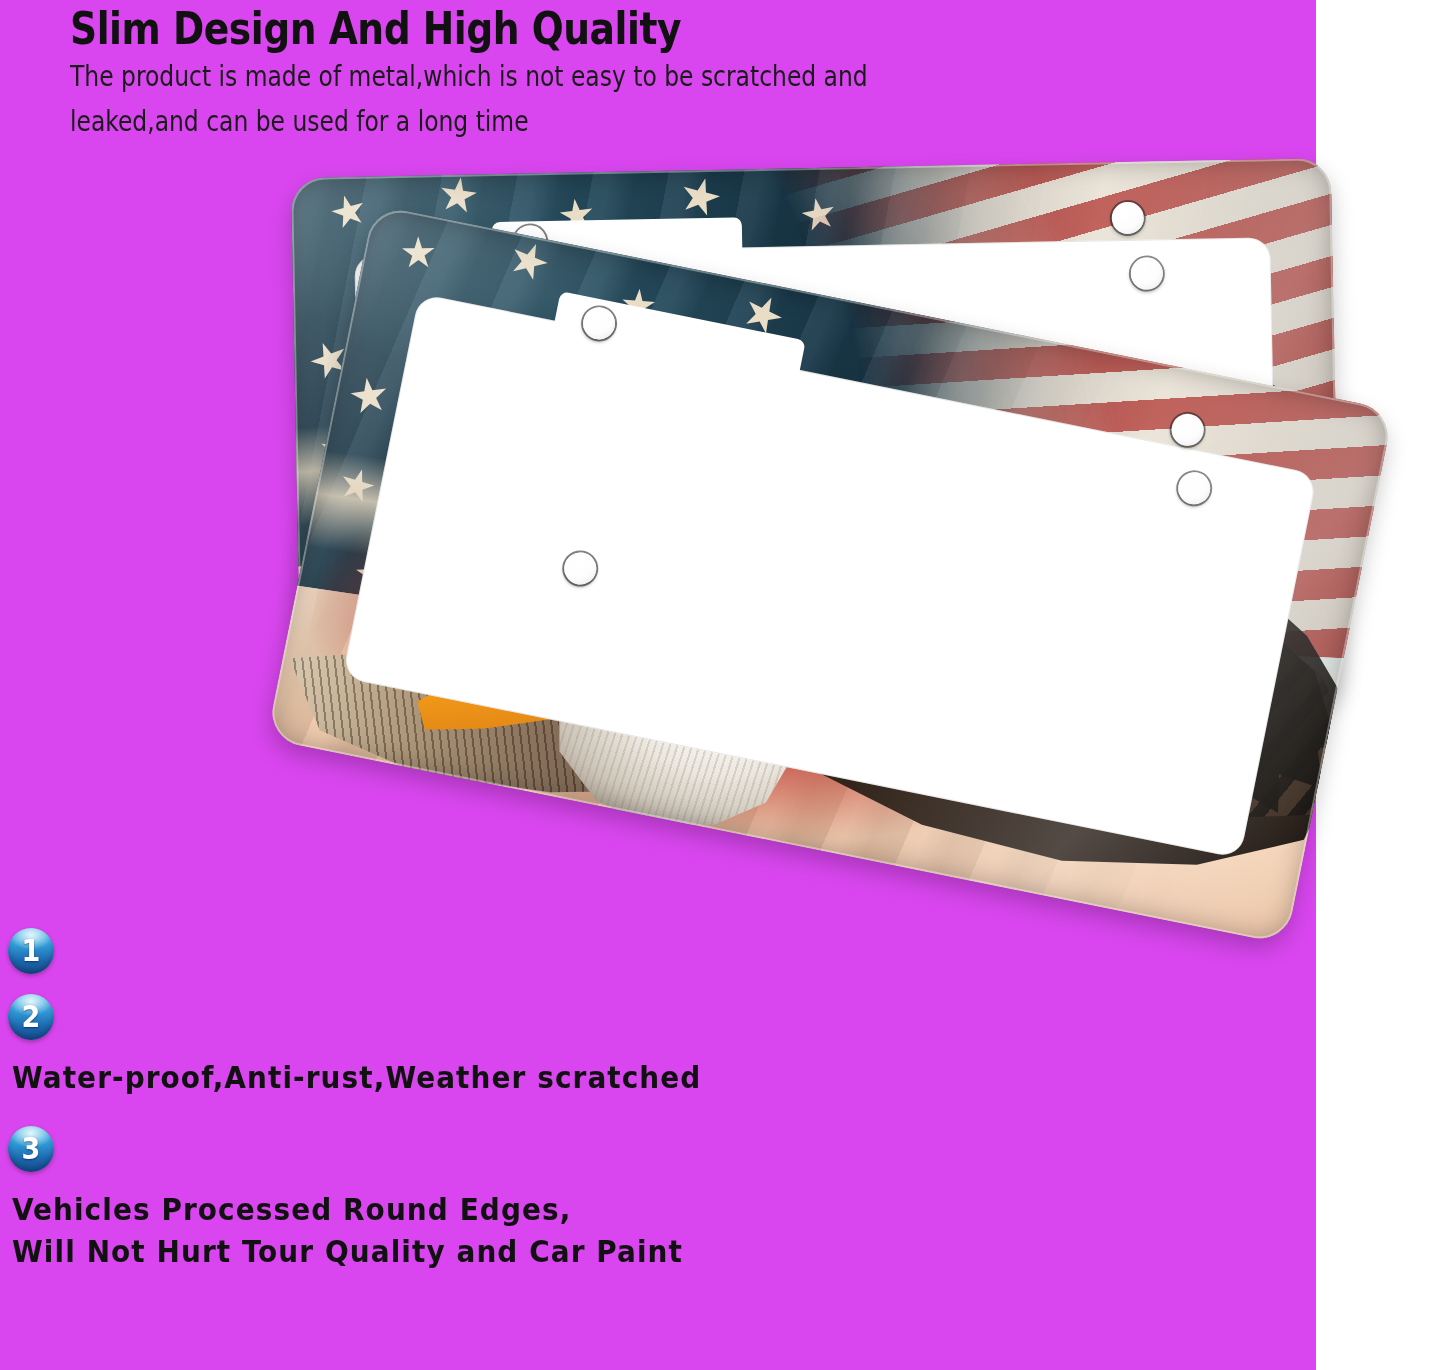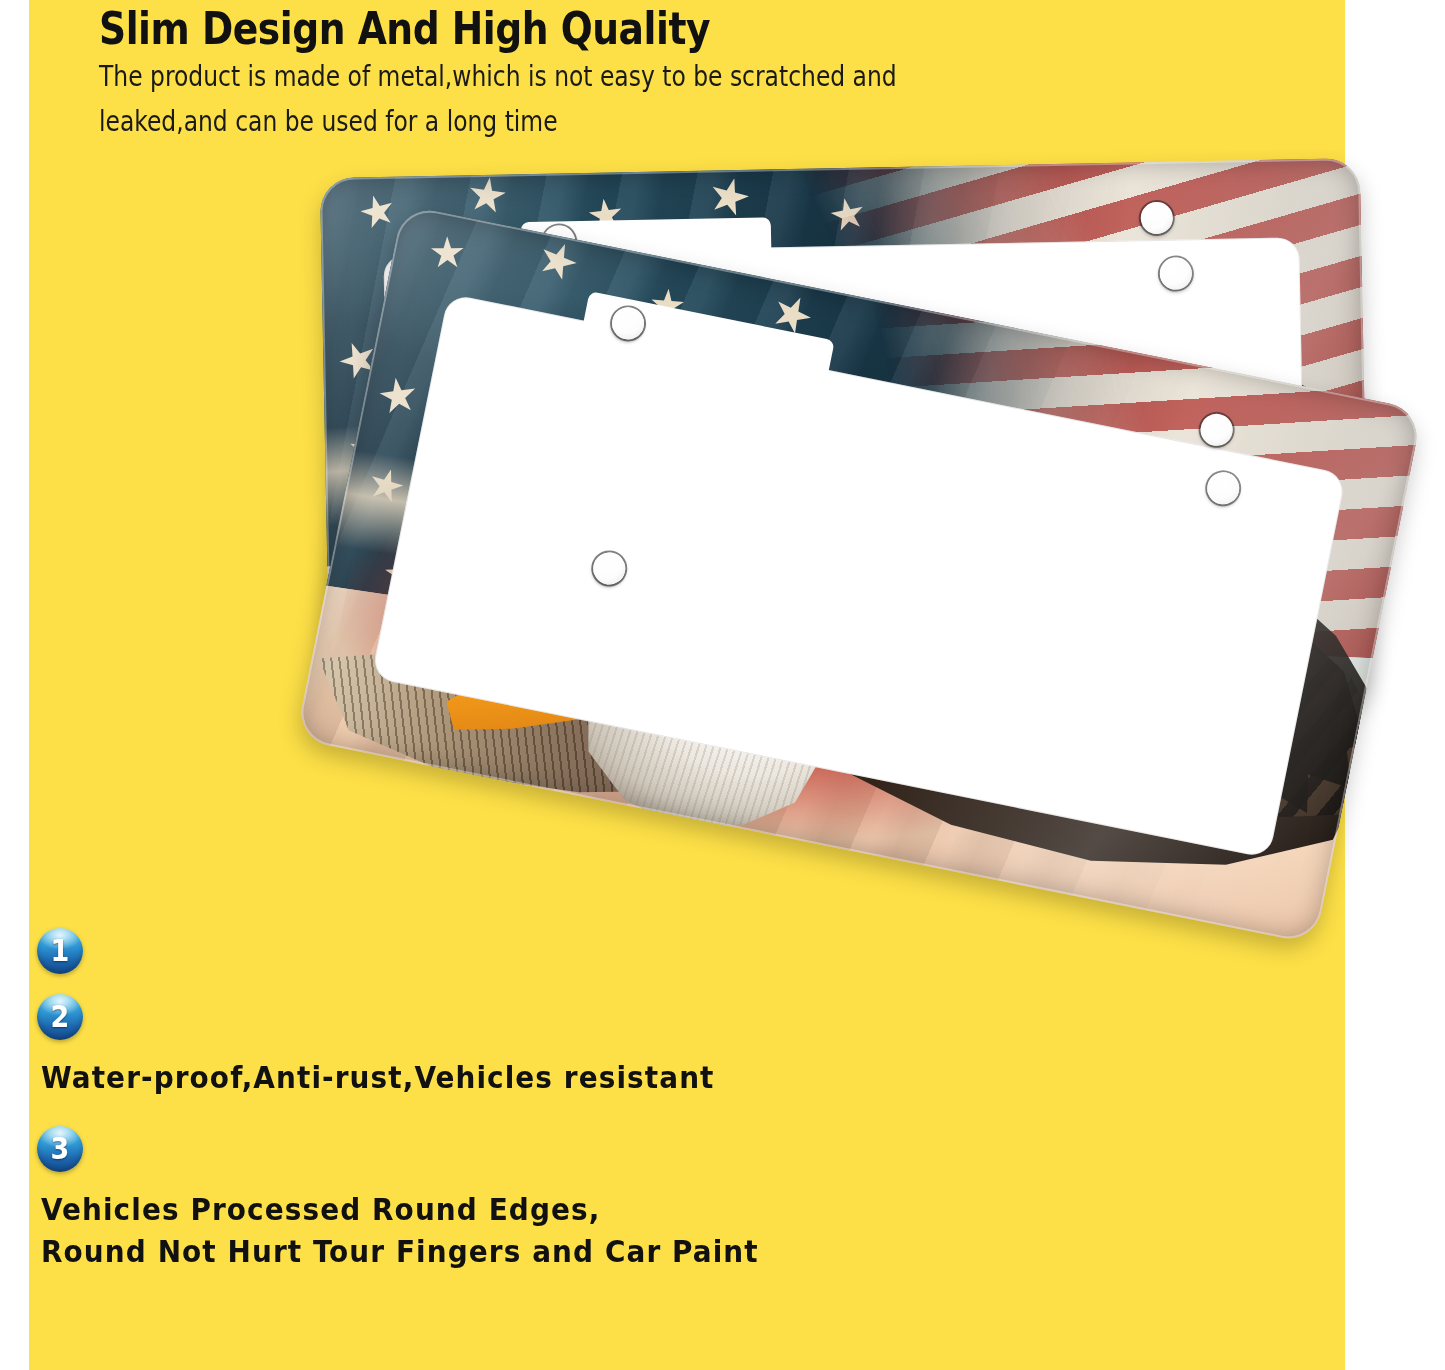--- a/index.html
+++ b/index.html
@@ -2,21 +2,21 @@
 <html><head>
 <meta charset="utf-8">
 <title>Product Feature Page</title>
 <style>
   html,body{margin:0;padding:0;}
   body{
     width:1445px;height:1370px;background:#ffffff;
     font-family:"Liberation Sans",sans-serif;
     overflow:hidden;position:relative;
   }
-  .page{position:relative;width:1316px;height:1370px;background:#fde047;margin-left:29px;}
+  .page{position:relative;width:1316px;height:1370px;background:#d946ef;}
 
   
   .header{position:absolute;left:70px;top:4px;width:1000px;}
   .headline{
     font-family:"DejaVu Sans Condensed","Liberation Sans Narrow","Liberation Sans",sans-serif;
     font-weight:700;font-size:45px;line-height:50px;color:#111;
     letter-spacing:-0.5px;transform:scaleX(.93);transform-origin:left center;
     white-space:nowrap;margin:0;
   }
   .subline{
@@ -310,27 +310,27 @@
         <span>1</span>
       </div>
     </div>
 
     <div class="sp1"></div>
 
     <div class="feature">
       <div class="badge">
         <span>2</span>
       </div>
-      <div class="ftext">Water-proof,Anti-rust,Vehicles resistant</div>
+      <div class="ftext">Water-proof,Anti-rust,Weather scratched</div>
     </div>
 
     <div class="sp2"></div>
 
     <div class="feature">
       <div class="badge">
         <span>3</span>
       </div>
       <div class="ftext">Vehicles Processed Round Edges,</div>
-      <div class="ftext" style="margin-top:0;">Round Not Hurt Tour Fingers and Car Paint</div>
+      <div class="ftext" style="margin-top:0;">Will Not Hurt Tour Quality and Car Paint</div>
     </div>
 
   </div>
 </div>
 
 </body></html>

